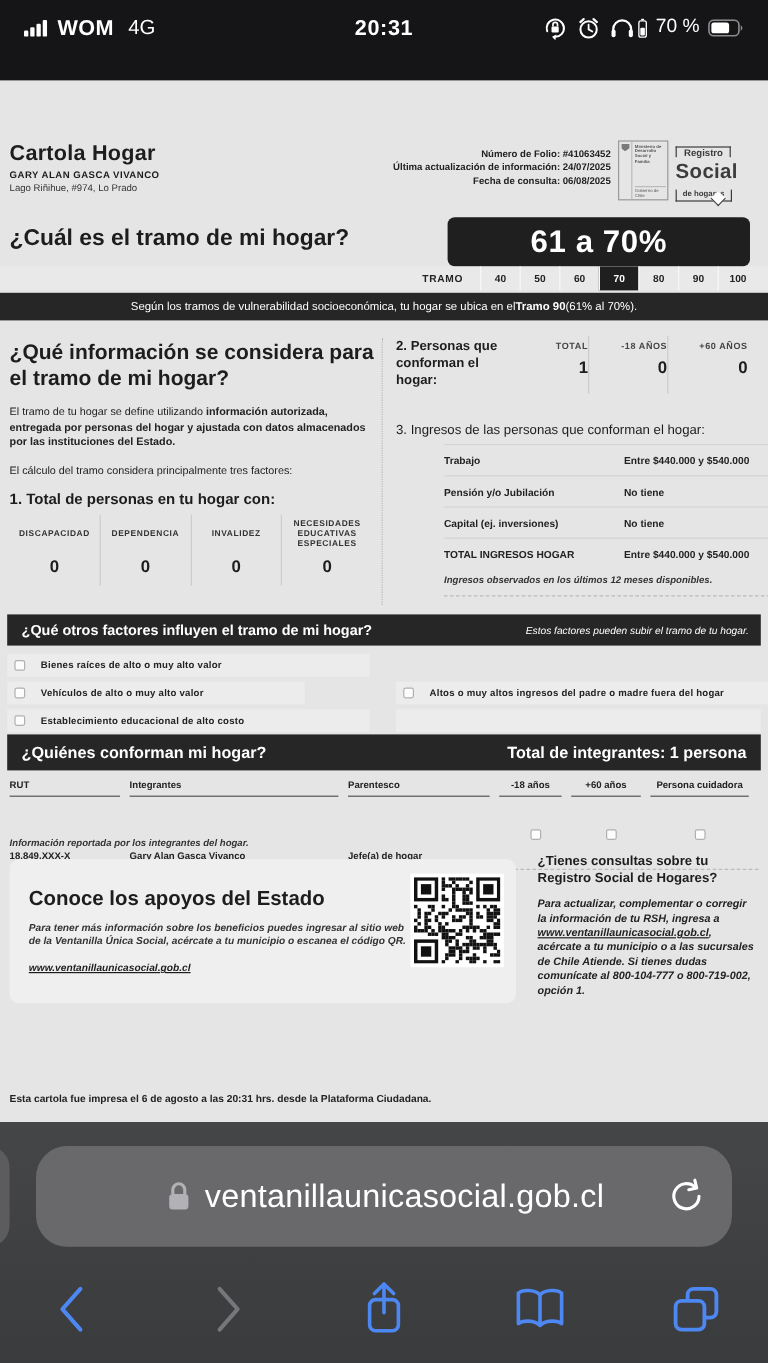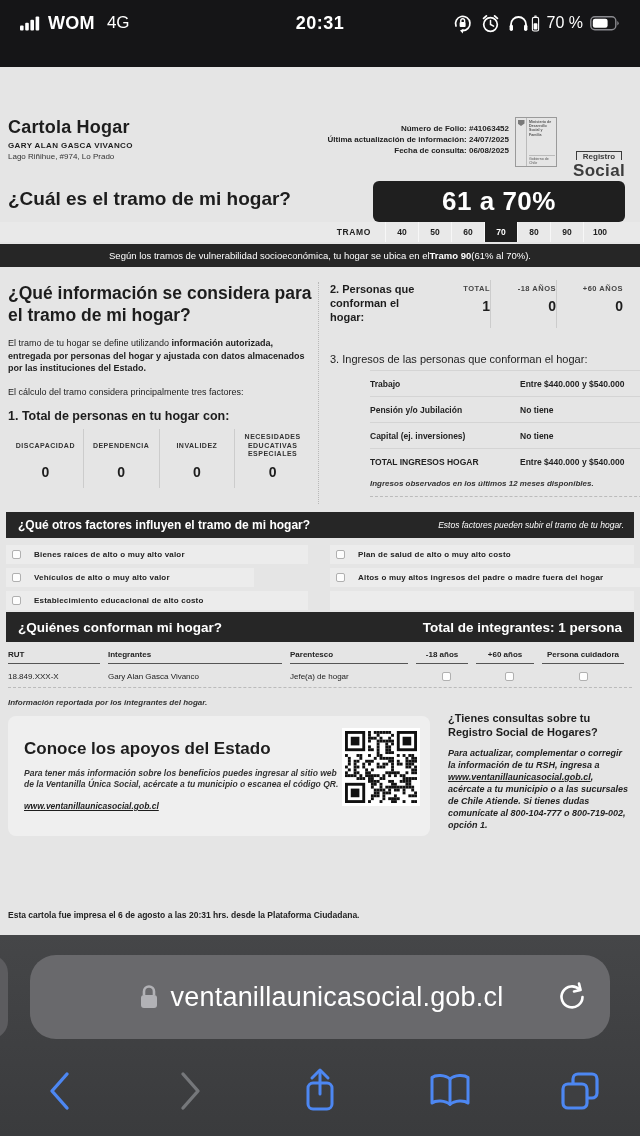--- a/index.html
+++ b/index.html
@@ -26,29 +26,29 @@
   .dh-addr { font-size:8px; margin-top:2px; color:#333; }
   .dh-right { display:flex; gap:6px; }
   .dh-meta { text-align:right; font-size:8px; font-weight:700; line-height:11px; padding-top:6px; color:#222; }
 
   .logo-min { width:42px; height:50px; border:1px solid #9a9a9a; display:flex; font-size:3.6px; color:#555; }
   .logo-min-crest { width:11px; border-right:1px solid #bbb; display:flex; align-items:flex-start; justify-content:center; padding-top:2px; }
   .crest { width:7px; height:6px; background:#7a7a7a; clip-path:polygon(0 0,100% 0,100% 60%,50% 100%,0 60%); }
   .logo-min-txt { flex:1; padding:2px 1px 1px 2px; display:flex; flex-direction:column; }
   .logo-min-txt .l { line-height:4.2px; font-weight:700; }
   .logo-min-foot { margin-top:auto; border-top:1px solid #bbb; padding-top:1px; line-height:4px; }
-  .logo-rsh { width:72px; height:52px; position:relative; color:#3c3c3c; text-align:center;margin-top:28px; }
+  .logo-rsh { width:72px; height:52px; position:relative; color:#3c3c3c; text-align:left; }
   .rsh-top { display:inline-block; font-size:8px; font-weight:700; padding:1px 6px 0 6px; border-top:1.5px solid #3c3c3c; border-left:1.5px solid #3c3c3c; border-right:1.5px solid #3c3c3c; height:9px; line-height:8px; }
   .rsh-main { font-size:17px; font-weight:800; line-height:15px; letter-spacing:.3px; }
   .rsh-bot { display:inline-block; font-size:6.5px; font-weight:700; padding:0 5px 2px 5px; border-bottom:1.5px solid #3c3c3c; border-left:1.5px solid #3c3c3c; border-right:1.5px solid #3c3c3c; line-height:7px; }
   .rsh-tail { position:absolute; left:31px; bottom:-1px; width:9px; height:9px; border-right:1.5px solid #3c3c3c; border-bottom:1.5px solid #3c3c3c; transform:rotate(45deg); background:#fff; }
 
   .tramo-q { position:absolute; top:121px; left:8px; font-size:19px; font-weight:700; }
   .tramo-box { position:absolute; top:114px; left:373px; width:252px; height:41px; background:#1f1f1f; border-radius:6px; color:#fff; font-size:26px; font-weight:700; display:flex; align-items:center; justify-content:center; letter-spacing:.5px; }
-  .scale-bar { position:absolute; top:155px; left:0; width:640px; height:20px; background:#e9e9e9; display:flex; align-items:center; justify-content:flex-end; padding-right:24px; }
+  .scale-bar { position:absolute; top:155px; left:0; width:640px; height:20px; background:#e9e9e9; display:flex; align-items:center; justify-content:flex-end; padding-right:9px; }
   .scale-label { font-size:8.5px; font-weight:700; letter-spacing:.6px; color:#222; margin-right:14px; }
   .scale-cell { width:33px; height:20px; line-height:20px; text-align:center; font-size:8.5px; font-weight:700; color:#222; border-left:1px solid #f7f7f7; }
   .scale-cell.active { background:#1f1f1f; color:#fff; }
   .note-strip { position:absolute; top:177px; left:0; width:640px; height:23px; background:#262626; color:#fff; font-size:9.5px; display:flex; align-items:center; justify-content:center; gap:0; }
   .note-strip b { font-weight:700; }
 
   .col-divider { position:absolute; top:215px; left:318px; height:222px; border-left:1px dotted #b8b8b8; }
 
   .info-title { position:absolute; top:215px; left:8px; width:306px; font-size:17.5px; font-weight:700; line-height:22px; }
   .info-p1 { position:absolute; top:270px; left:8px; width:300px; font-size:9px; line-height:12.5px; color:#222; }
@@ -82,21 +82,21 @@
   .chk-label { font-size:8px; font-weight:700; color:#222; margin-left:13px; letter-spacing:.2px; }
 
   .hh-bar { position:absolute; top:545px; left:6px; width:628px; height:30px; background:#262626; color:#fff; display:flex; align-items:center; justify-content:space-between; padding:0 12px; }
   .hh-title { font-size:13.5px; font-weight:700; }
   .hh-total { font-size:13.5px; font-weight:700; }
   .hh-grid { display:grid; grid-template-columns:100px 182px 126px 60px 66px 82px; }
   .hh-head { position:absolute; top:581px; left:8px; width:624px; }
   .hh-head .hc { font-size:8px; font-weight:700; color:#222; border-bottom:1px solid #555; margin-right:8px; padding:2px 0 4px 0; line-height:9px; }
   .hh-head .hc.ctr { text-align:center; }
   .hh-row { position:absolute; top:600px; left:8px; width:624px; border-bottom:1px dashed #bbb; padding:5px 0 6px 0; align-items:center; }
-  .hh-row .dc { font-size:8px; font-weight:400; color:#222; }
+  .hh-row .dc { font-size:8px; font-weight:700; color:#222;margin-top:37px; }
   .hh-row .cc { display:flex; justify-content:center; }
   .hh-note { position:absolute; top:631px; left:8px; font-size:8px; font-style:italic; font-weight:700; color:#333; }
 
   .sup-card { position:absolute; top:649px; left:8px; width:422px; height:120px; background:#efefef; border-radius:8px; }
   .sup-title { position:absolute; top:23px; left:16px; font-size:17px; font-weight:700; color:#1d1d1d; }
   .sup-text { position:absolute; top:52px; left:16px; width:318px; font-size:8.5px; font-style:italic; font-weight:700; line-height:11px; color:#333; }
   .sup-link { position:absolute; top:85px; left:16px; font-size:8.5px; font-weight:700; text-decoration:underline; color:#1d1d1d; font-style:italic; }
   .qr { position:absolute; top:12px; right:10px; width:78px; height:78px; background:#fff; padding:3px; }
   .qr svg { width:100%; height:100%; }
 
@@ -294,24 +294,20 @@
       <span class="chk"></span>
         <span class="chk-label">Bienes raíces de alto o muy alto valor</span>
     </div>
     <div class="chk-row" style="top:501px; left:6px; width:248px;">
       <span class="chk"></span>
         <span class="chk-label">Vehículos de alto o muy alto valor</span>
     </div>
     <div class="chk-row" style="top:524px; left:6px; width:302px;">
       <span class="chk"></span>
         <span class="chk-label">Establecimiento educacional de alto costo</span>
-    </div>
-    <div class="chk-row" style="top:478px; left:330px; width:304px;">
-      <span class="chk"></span>
-        <span class="chk-label">Plan de salud de alto o muy alto costo</span>
     </div>
     <div class="chk-row" style="top:501px; left:330px; width:345px;">
       <span class="chk"></span>
         <span class="chk-label">Altos o muy altos ingresos del padre o madre fuera del hogar</span>
     </div>
     <div class="chk-row" style="top:524px; left:330px; width:304px;"></div>
 
     <div class="hh-bar">
       <span class="hh-title">¿Quiénes conforman mi hogar?</span>
       <span class="hh-total">Total de integrantes: 1 persona</span>

